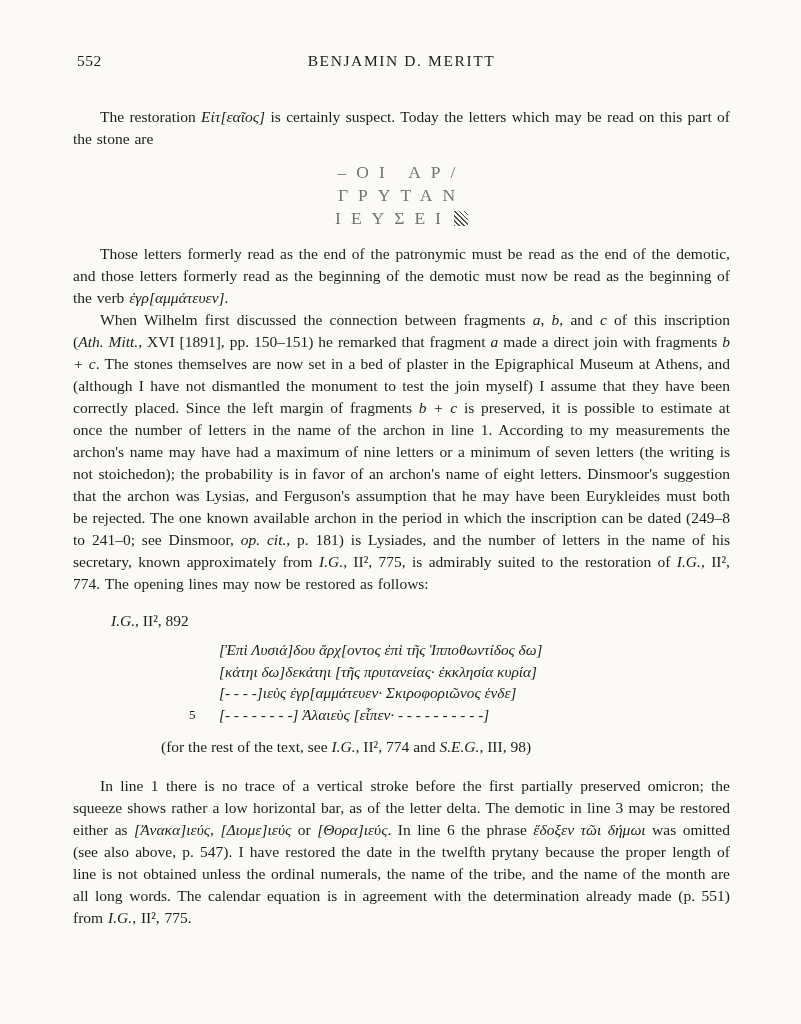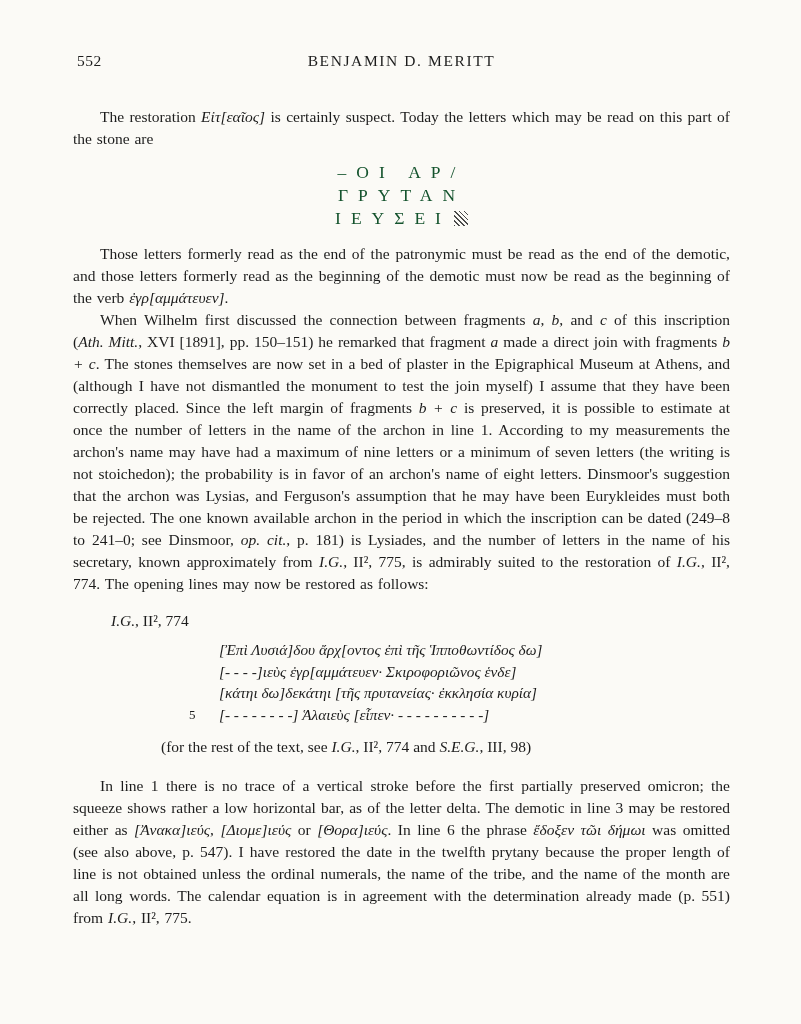--- a/index.html
+++ b/index.html
@@ -21,21 +21,21 @@
     font-size: 15.5px;
   }
   .pagenum { position: absolute; left: 4px; top: 0; letter-spacing: 0.5px; }
   .running-head { letter-spacing: 1.6px; }
   p.body { text-align: justify; text-indent: 27px; word-spacing: 1px; }
   .it { font-style: italic; }
   .stone {
     text-align: center;
     margin: 11px 0 13px;
     font-size: 17.5px;
-    color: #14532d;
+    color: #737373;
   }
   .stone-line { letter-spacing: 10px; line-height: 1.32; white-space: nowrap; }
   .hatch {
     display: inline-block;
     width: 14px; height: 15px;
     vertical-align: -2px;
     margin-left: 3px;
     background: repeating-linear-gradient(45deg, #4a4a4a 0px, #4a4a4a 1.2px, transparent 1.2px, transparent 3.4px);
   }
   .citation-head {
@@ -74,34 +74,34 @@
   <div class="stone">
     <div class="stone-line"><span>–ΟΙ ΑΡ/</span></div>
     <div class="stone-line"><span>ΓΡΥΤΑΝ</span></div>
     <div class="stone-line"><span>ΙΕΥΣΕΙ</span><span class="hatch"></span></div>
   </div>
 
   <p class="body"><span>Those letters formerly read as the end of the patronymic must be read as the end of the demotic, and those letters formerly read as the beginning of the demotic must now be read as the beginning of the verb </span><span class="it">ἐγρ[αμμάτευεν]</span><span>.</span></p>
 
   <p class="body"><span>When Wilhelm first discussed the connection between fragments </span><span class="it">a</span><span>, </span><span class="it">b</span><span>, and </span><span class="it">c</span><span> of this inscription (</span><span class="it">Ath. Mitt.</span><span>, XVI [1891], pp. 150–151) he remarked that fragment </span><span class="it">a</span><span> made a direct join with fragments </span><span class="it">b + c</span><span>. The stones themselves are now set in a bed of plaster in the Epigraphical Museum at Athens, and (although I have not dismantled the monument to test the join myself) I assume that they have been correctly placed. Since the left margin of fragments </span><span class="it">b + c</span><span> is preserved, it is possible to estimate at once the number of letters in the name of the archon in line 1. According to my measurements the archon's name may have had a maximum of nine letters or a minimum of seven letters (the writing is not stoichedon); the probability is in favor of an archon's name of eight letters. Dinsmoor's suggestion that the archon was Lysias, and Ferguson's assumption that he may have been Eurykleides must both be rejected. The one known available archon in the period in which the inscription can be dated (249–8 to 241–0; see Dinsmoor, </span><span class="it">op. cit.</span><span>, p. 181) is Lysiades, and the number of letters in the name of his secretary, known approximately from </span><span class="it">I.G.</span><span>, II², 775, is admirably suited to the restoration of </span><span class="it">I.G.</span><span>, II², 774. The opening lines may now be restored as follows:</span></p>
 
-  <div class="citation-head"><span class="it">I.G.</span><span>, II², 774</span></div>
+  <div class="citation-head"><span class="it">I.G.</span><span>, II², 892</span></div>
 
   <div class="restoration">
     <div class="resto-line">
       <span class="line-num"></span>
       <span>[Ἐπὶ Λυσιά]δου ἄρχ[οντος ἐπὶ τῆς Ἱπποθωντίδος δω]</span>
     </div>
     <div class="resto-line">
       <span class="line-num"></span>
-      <span>[- - - -]ιεὺς ἐγρ[αμμάτευεν· Σκιροφοριῶνος ἑνδε]</span>
+      <span>[κάτηι δω]δεκάτηι [τῆς πρυτανείας· ἐκκλησία κυρία]</span>
     </div>
     <div class="resto-line">
       <span class="line-num"></span>
-      <span>[κάτηι δω]δεκάτηι [τῆς πρυτανείας· ἐκκλησία κυρία]</span>
+      <span>[- - - -]ιεὺς ἐγρ[αμμάτευεν· Σκιροφοριῶνος ἑνδε]</span>
     </div>
     <div class="resto-line">
       <span class="line-num">5</span>
     </div>
     <div class="resto-line">
       <span class="line-num"></span>
       <span>[- - - - - - - -] Ἁλαιεὺς [εἶπεν· - - - - - - - - - -]</span>
     </div>
   </div>
 

